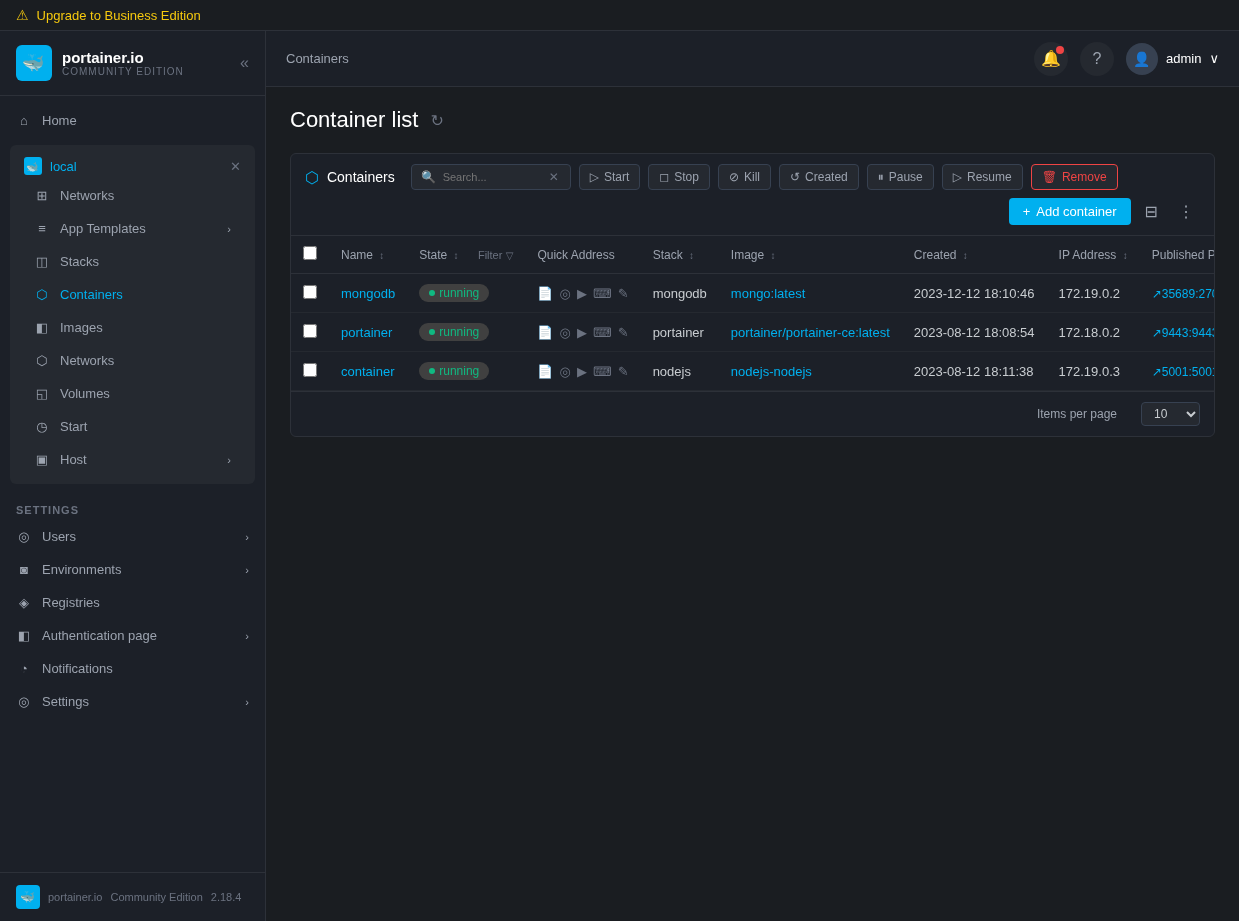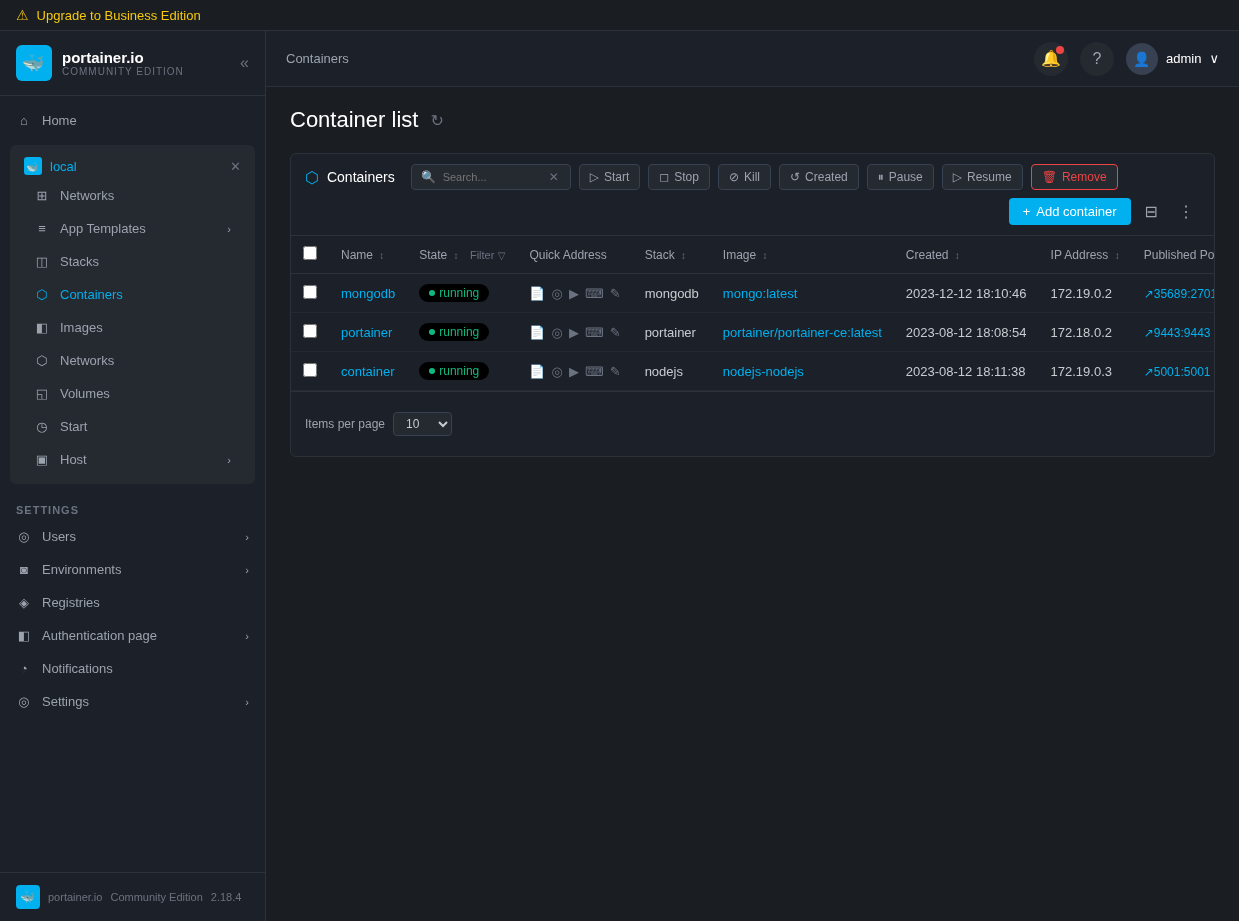--- a/index.html
+++ b/index.html
@@ -214,36 +214,36 @@
     }
     .container-table td {
       padding: 10px 12px; font-size: 13px; color: #c8ccd0;
       white-space: nowrap;
     }
     .checkbox-cell { width: 30px; }
     .checkbox { width: 14px; height: 14px; cursor: pointer; accent-color: #00b0ef; }
 
     .status-badge {
       display: inline-flex; align-items: center; gap: 4px;
-      background: #000000; color: #10b981;
+      background: #404040; color: #10b981;
       border-radius: 12px; padding: 2px 10px; font-size: 12px; font-weight: 500;
     }
     .status-dot { width: 6px; height: 6px; background: #10b981; border-radius: 50%; }
 
     .container-link { color: #00b0ef; text-decoration: none; cursor: pointer; }
 
     .quick-actions { display: flex; align-items: center; gap: 6px; }
     .action-icon { color: #6b7280; cursor: pointer; font-size: 13px; }
 
     .port-link { color: #00b0ef; text-decoration: none; font-size: 12px; }
 
     
     .table-footer {
-      display: flex; align-items: center; 
-      padding: 20px 14px; border-top: 1px solid #2d3139; gap: 8px;
+      display: flex; align-items: center; justify-content: flex-end;
+      padding: 10px 14px; border-top: 1px solid #2d3139; gap: 24px;
     }
     .items-per-page { color: #9ca3af; font-size: 12px; }
     .per-page-select {
       background: #252930; border: 1px solid #374151; border-radius: 4px;
       color: #c8ccd0; padding: 3px 8px; font-size: 12px; cursor: pointer;
     }
 
     
     .table-scroll { overflow-x: auto; }
     .table-scroll::-webkit-scrollbar { height: 6px; }
@@ -446,21 +446,21 @@
             <thead>
               <tr>
                 <th class="checkbox-cell">
                   <input type="checkbox" class="checkbox" style="">
                 </th>
                 <th>
                   Name <span class="sort-icon">↕</span>
                 </th>
                 <th>
                   State <span class="sort-icon">↕</span>
-                  <span style="color:#6b7280;font-size:11px;margin-left:8px;">Filter</span>
+                  <span style="color:#6b7280;font-size:11px;margin-left:16px;">Filter</span>
                   <span style="color:#6b7280;font-size:10px;">▽</span>
                 </th>
                 <th>Quick Address</th>
                 <th>
                   Stack <span class="sort-icon">↕</span>
                 </th>
                 <th>
                   Image <span class="sort-icon">↕</span>
                 </th>
                 <th>

